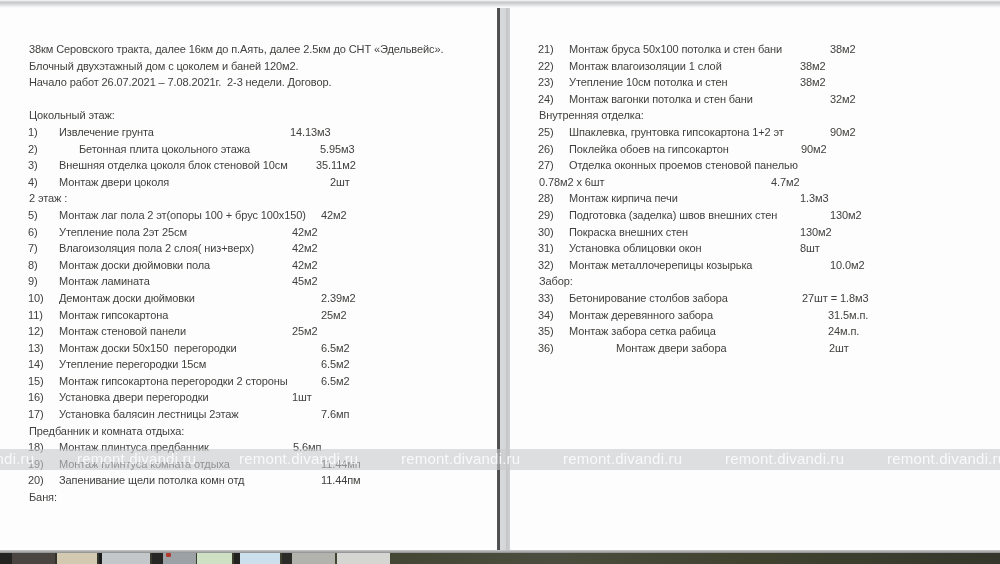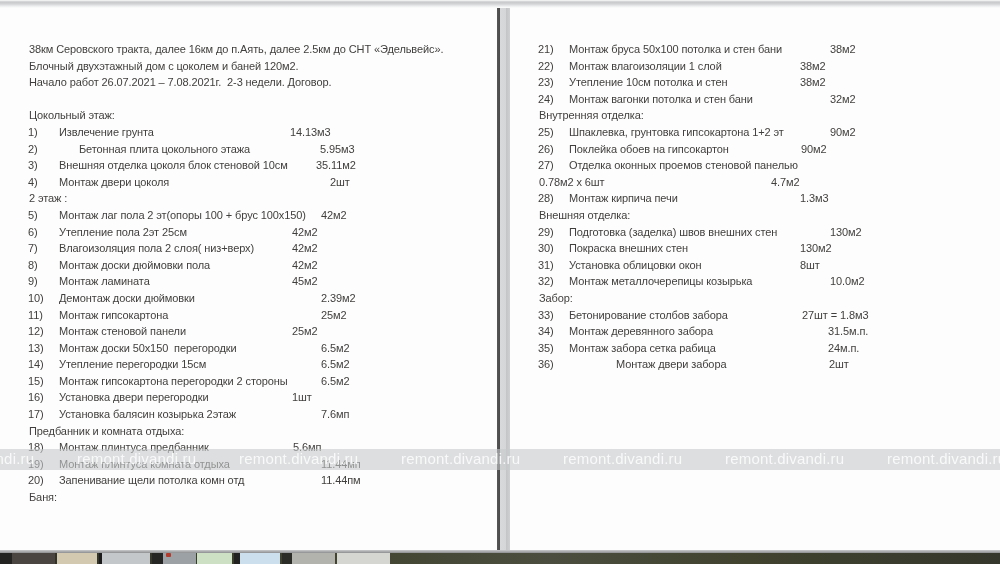--- a/index.html
+++ b/index.html
@@ -148,21 +148,21 @@
         <span style="left: 59px;">Монтаж гипсокартона перегородки 2 стороны</span>
         <span style="left: 321px;">6.5м2</span>
       </div>
       <div class="row">
         <span style="left: 28px;">16)</span>
         <span style="left: 59px;">Установка двери перегородки</span>
         <span style="left: 292px;">1шт</span>
       </div>
       <div class="row">
         <span style="left: 28px;">17)</span>
-        <span style="left: 59px;">Установка балясин козырька 2этаж</span>
+        <span style="left: 59px;">Установка балясин лестницы 2этаж</span>
         <span style="left: 321px;">7.6мп</span>
       </div>
       <div class="row">
         <span style="left: 29px;">Предбанник и комната отдыха:</span>
       </div>
       <div class="row">
         <span style="left: 28px;">18)</span>
         <span style="left: 59px;">Монтаж плинтуса предбанник</span>
         <span style="left: 293px;">5.6мп</span>
       </div>
@@ -220,23 +220,20 @@
         <span style="left: 59px;">Отделка оконных проемов стеновой панелью</span>
       </div>
       <div class="row">
         <span style="left: 29px;">0.78м2 х 6шт</span>
         <span style="left: 261px;">4.7м2</span>
       </div>
       <div class="row">
         <span style="left: 28px;">28)</span>
         <span style="left: 59px;">Монтаж кирпича печи</span>
         <span style="left: 290px;">1.3м3</span>
-      </div>
-      <div class="row">
-        <span style="left: 29px;">Внешняя отделка:</span>
       </div>
       <div class="row">
         <span style="left: 28px;">29)</span>
         <span style="left: 59px;">Подготовка (заделка) швов внешних стен</span>
         <span style="left: 320px;">130м2</span>
       </div>
       <div class="row">
         <span style="left: 28px;">30)</span>
         <span style="left: 59px;">Покраска внешних стен</span>
         <span style="left: 290px;">130м2</span>

